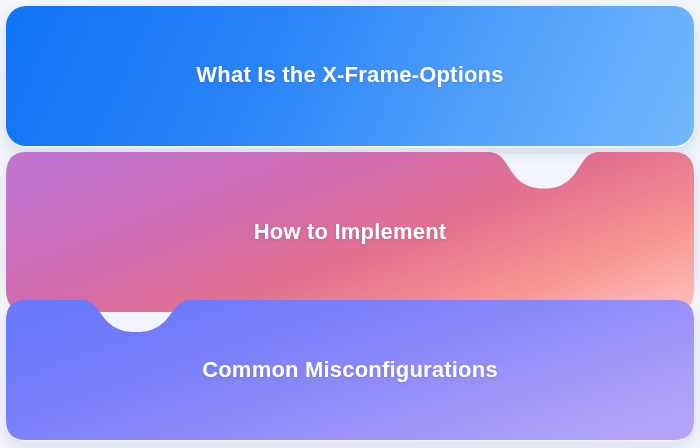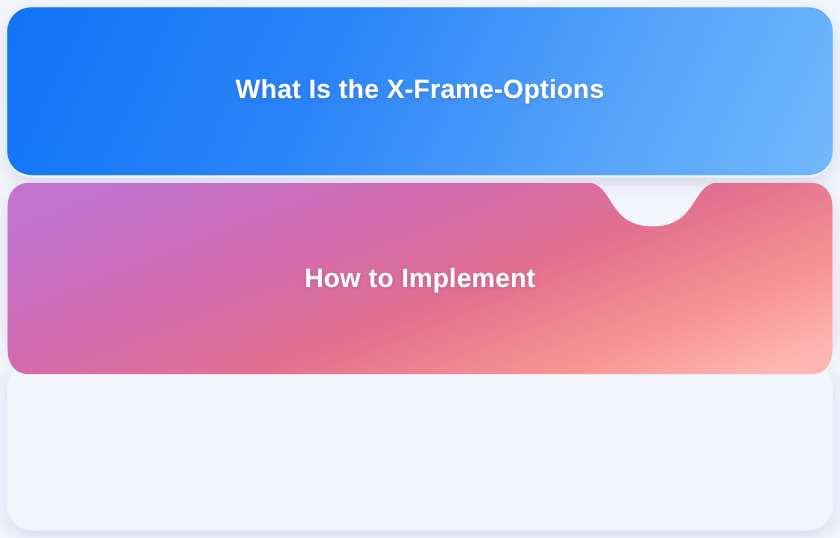--- a/index.html
+++ b/index.html
@@ -120,14 +120,29 @@
           <stop offset="0.55" stop-color="#e2708f"></stop>
           <stop offset="0.82" stop-color="#f79591"></stop>
           <stop offset="1" stop-color="#fdb6b2"></stop>
         </linearGradient>
       </defs>
       <path id="path-2" fill="url(#grad-pink)" d="M 20 0 L 483 0 C 506.1 0 499.5 32 538 32 C 576.5 32 569.9 0 593 0 L 668 0 Q 688 0 688 20 L 688 120 Q 688 140 668 140 L 20 140 Q 0 140 0 120 L 0 20 Q 0 0 20 0 Z"></path>
     </svg>
     <span class="card-label">How to Implement</span>
   </div>
 
+  <div class="card" id="card-3">
+    <svg class="shape-svg" id="svg-3" viewBox="0 0 688 140" preserveAspectRatio="none" aria-hidden="true">
+      <defs>
+        <linearGradient id="grad-peri" x1="0" y1="0.25" x2="1" y2="0.85">
+          <stop offset="0" stop-color="#6a78fa"></stop>
+          <stop offset="0.30" stop-color="#7b80fb"></stop>
+          <stop offset="0.62" stop-color="#9690f9"></stop>
+          <stop offset="0.85" stop-color="#ab9cf8"></stop>
+          <stop offset="1" stop-color="#b3a4f9"></stop>
+        </linearGradient>
+      </defs>
+      <path id="path-3" fill="url(#grad-peri)" d="M 20 0 L 75 0 C 98.1 0 91.5 32 130 32 C 168.5 32 161.9 0 185 0 L 668 0 Q 688 0 688 20 L 688 120 Q 688 140 668 140 L 20 140 Q 0 140 0 120 L 0 20 Q 0 0 20 0 Z"></path>
+    </svg>
+    <span class="card-label">Common Misconfigurations</span>
+  </div>
 
 </div>
 
 </body></html>

